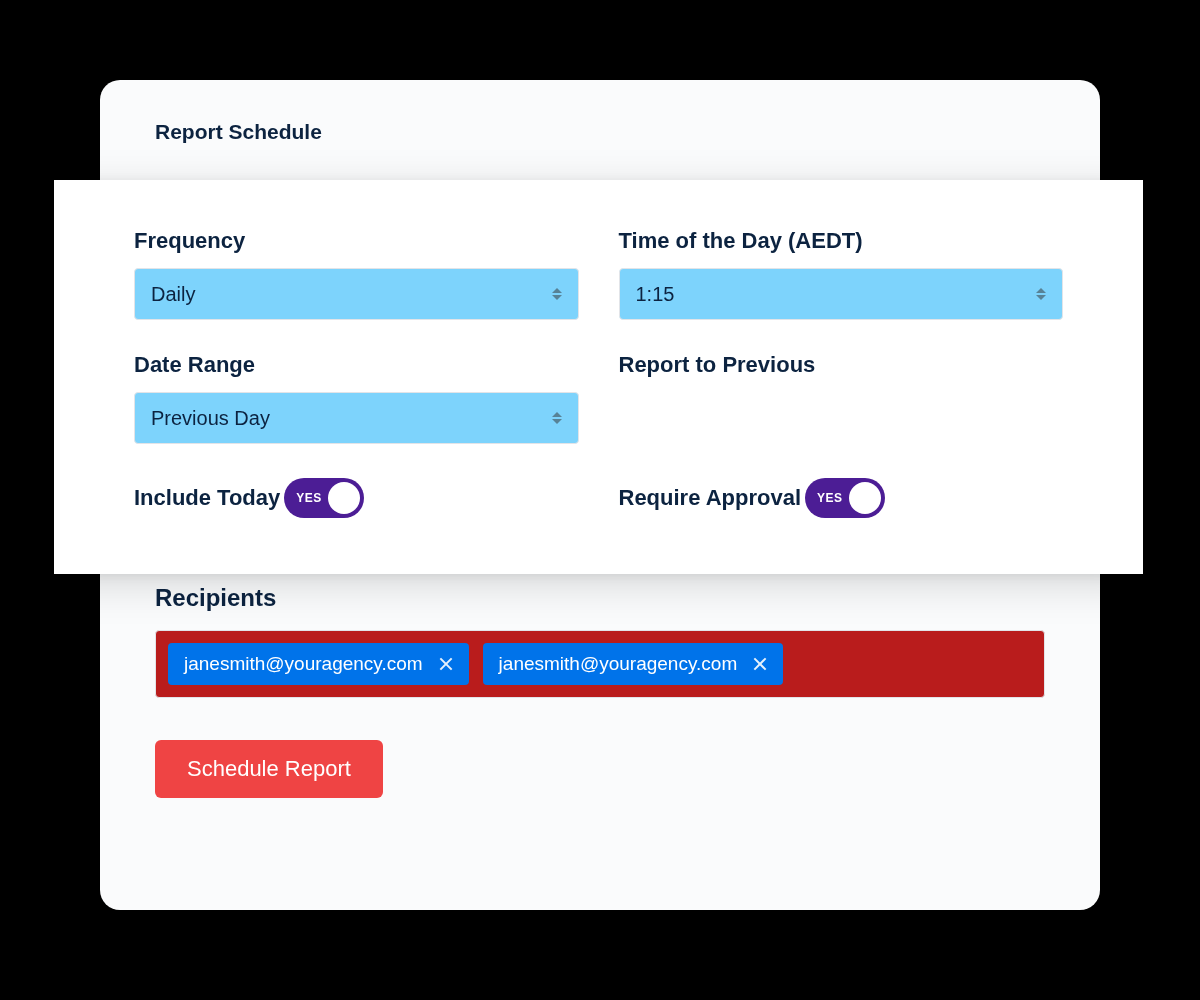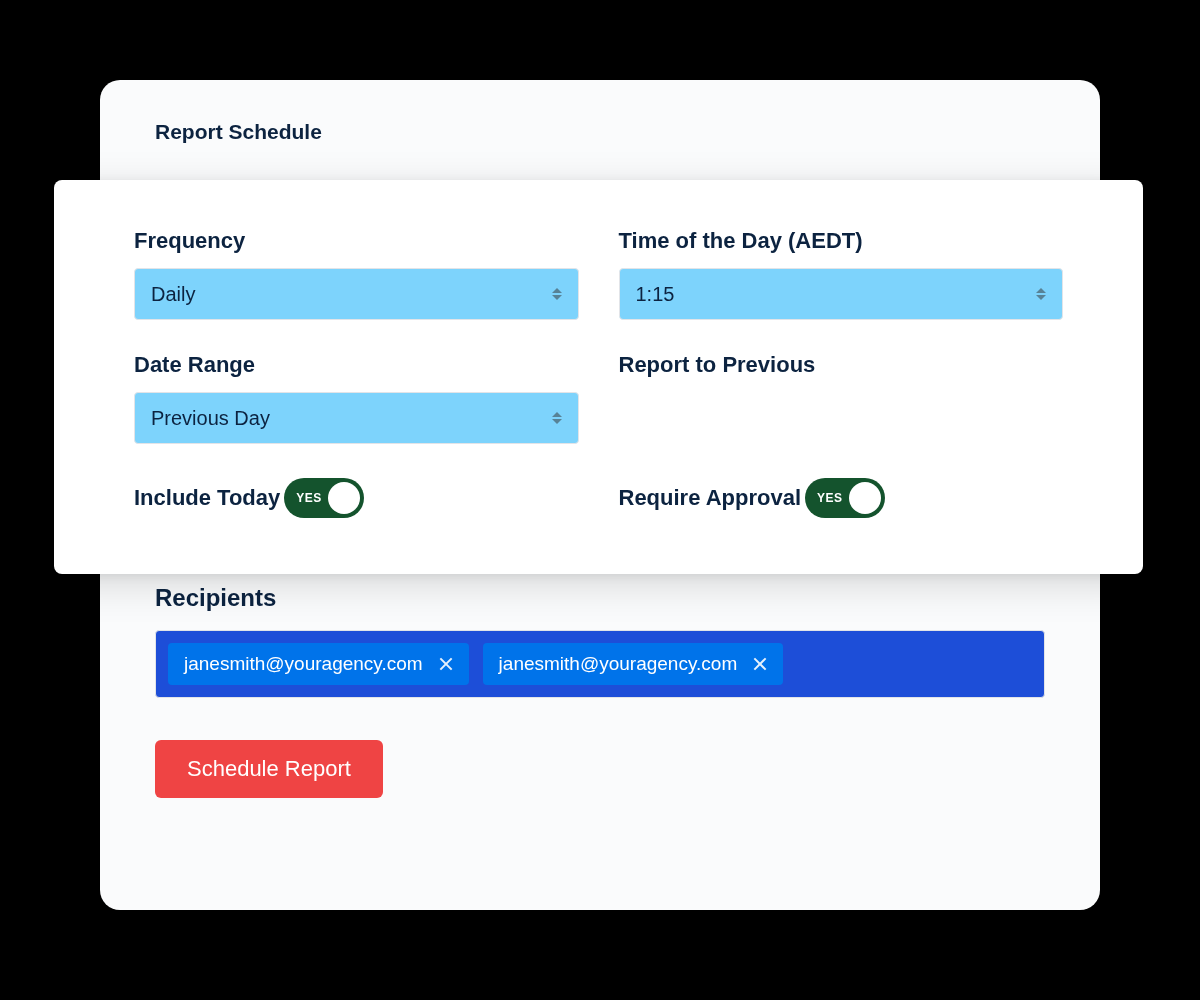--- a/index.html
+++ b/index.html
@@ -29,21 +29,21 @@
       font-weight: 700;
       color: #0c2340;
       margin-bottom: 40px;
     }
     .inner-card {
       position: absolute;
       left: 54px;
       top: 180px;
       width: 1089px;
       background: #fff;
-      border-radius: 8px;
+      border-radius: 0;
       box-shadow: 0 10px 40px rgba(0,0,0,0.15), 0 2px 10px rgba(0,0,0,0.08);
       padding: 48px 80px 56px 80px;
     }
     .form-grid {
       display: grid;
       grid-template-columns: 1fr 1fr;
       gap: 32px 40px;
     }
     .field {
       display: flex;
@@ -94,21 +94,21 @@
       align-items: center;
       gap: 4px;
       margin-top: 2px;
     }
     .toggle-label {
       font-size: 22px;
       font-weight: 700;
       color: #0c2340;
     }
     .toggle {
-      background: #14532d;
+      background: #4c1d95;
       width: 80px;
       height: 40px;
       border-radius: 20px;
       position: relative;
       cursor: pointer;
       display: flex;
       align-items: center;
     }
     .toggle-text {
       font-size: 12px;
@@ -129,21 +129,21 @@
     .recipients-section {
       margin-top: 440px;
     }
     .section-title {
       font-size: 24px;
       font-weight: 700;
       color: #0c2340;
       margin-bottom: 18px;
     }
     .recipients-box {
-      background: #1d4ed8;
+      background: #b91c1c;
       border: 1px solid #e2e4e8;
       border-radius: 4px;
       padding: 12px;
       display: flex;
       gap: 14px;
       flex-wrap: wrap;
     }
     .chip {
       background: #0073ea;
       color: #fff;

